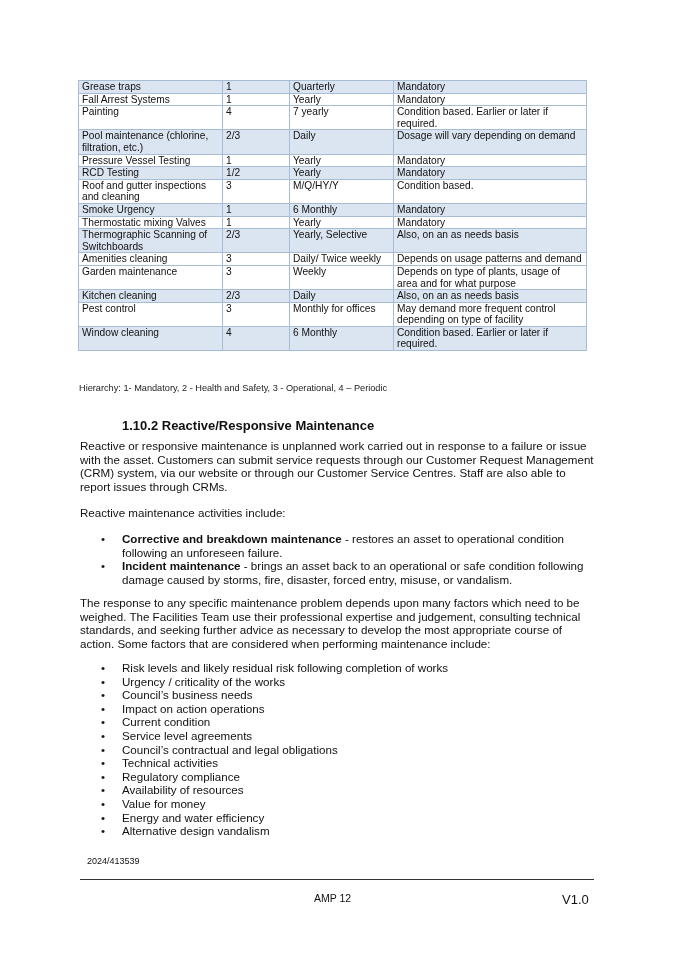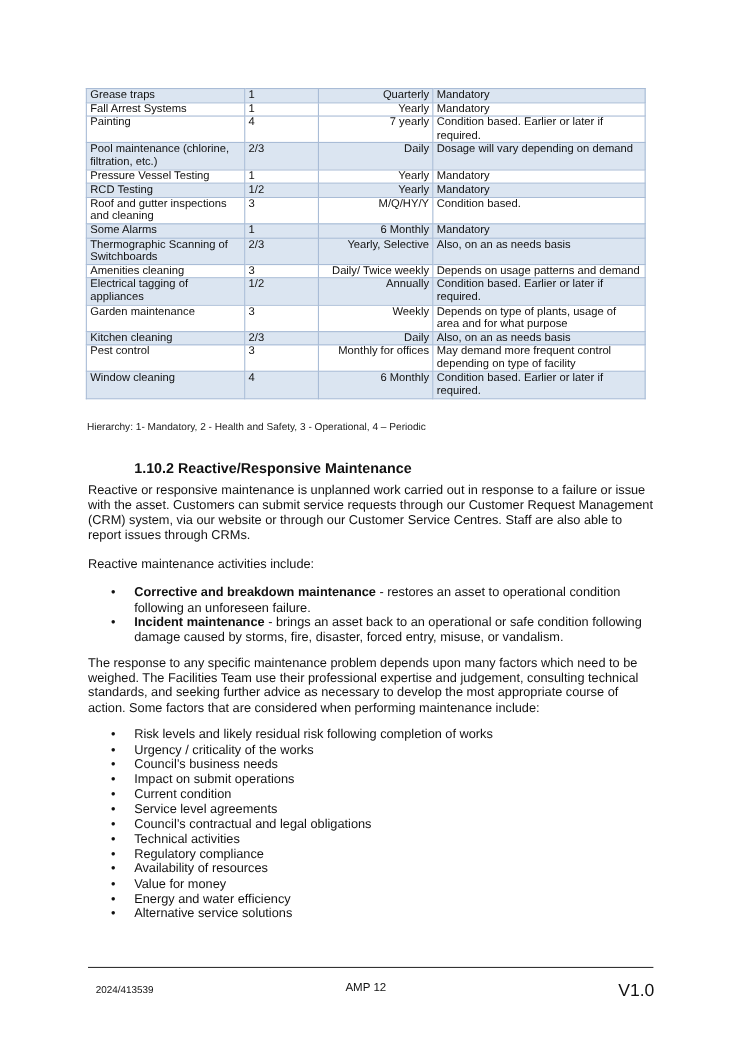--- a/index.html
+++ b/index.html
@@ -6,32 +6,32 @@
   body { width: 675px; height: 954px; position: relative; overflow: hidden;
          font-family: "Liberation Sans", sans-serif; color: #111; }
   .page { position: absolute; left: 0; top: 0; width: 577px; height: 954px; }
   table.maint { position: absolute; left: 78px; top: 80px; width: 509px;
     border-collapse: collapse; font-size: 10.2px; line-height: 11.6px; }
   table.maint td { border: 1px solid #a9bcd6; padding: 0 3px; vertical-align: top; }
   table.maint tr.shade td { background: #dbe5f1; }
   table.maint tr.plain td { background: #ffffff; }
   table.maint td.c1 { width: 137px; }
   table.maint td.c2 { width: 60px; }
-  table.maint td.c3 { width: 97px; text-align: right; }
+  table.maint td.c3 { width: 97px; }
   .legend { position: absolute; left: 79px; top: 383px; font-size: 9.2px; color: #222; }
   .heading { position: absolute; left: 122px; top: 418px; font-size: 13px; font-weight: bold; }
   .para { position: absolute; left: 80px; width: 515px; font-size: 11.6px; line-height: 13.6px; }
   ul.bl { position: absolute; left: 80px; width: 515px; margin: 0; padding: 0; list-style: none;
           font-size: 11.6px; line-height: 13.6px; }
   ul.bl li { position: relative; padding-left: 42px; }
   ul.bl li .dot { position: absolute; left: 21px; top: 0; }
   .footer-line { position: absolute; left: 80px; top: 879px; width: 514px; height: 1px; background: #333; }
-  .footer-left { position: absolute; left: 87px; top: 895px; font-size: 9px; }
+  .footer-left { position: absolute; left: 87px; top: 856px; font-size: 9px; }
   .footer-center { position: absolute; left: 314px; top: 892px; font-size: 10.5px; }
-  .footer-right { position: absolute; left: 562px; top: 892px; font-size: 16px; text-align: center; }
+  .footer-right { position: absolute; left: 562px; top: 892px; font-size: 13px; text-align: center; }
 </style>
 </head>
 <body>
 
 <div class="page">
 
   <table class="maint">
     <tbody id="tbody">
         <tr class="shade">
           <td class="c1">Grease traps</td>
@@ -69,42 +69,42 @@
           <td class="c3">Yearly</td>
           <td class="c4">Mandatory</td>
         </tr>
         <tr class="plain">
           <td class="c1">Roof and gutter inspections and cleaning</td>
           <td class="c2">3</td>
           <td class="c3">M/Q/HY/Y</td>
           <td class="c4">Condition based.</td>
         </tr>
         <tr class="shade">
-          <td class="c1">Some Alarms</td>
+          <td class="c1">Smoke Urgency</td>
           <td class="c2">1</td>
           <td class="c3">6 Monthly</td>
+          <td class="c4">Mandatory</td>
+        </tr>
+        <tr class="plain">
+          <td class="c1">Thermostatic mixing Valves</td>
+          <td class="c2">1</td>
+          <td class="c3">Yearly</td>
           <td class="c4">Mandatory</td>
         </tr>
         <tr class="shade">
           <td class="c1">Thermographic Scanning of Switchboards</td>
           <td class="c2">2/3</td>
           <td class="c3">Yearly, Selective</td>
           <td class="c4">Also, on an as needs basis</td>
         </tr>
         <tr class="plain">
           <td class="c1">Amenities cleaning</td>
           <td class="c2">3</td>
           <td class="c3">Daily/ Twice weekly</td>
           <td class="c4">Depends on usage patterns and demand</td>
-        </tr>
-        <tr class="shade">
-          <td class="c1">Electrical tagging of appliances</td>
-          <td class="c2">1/2</td>
-          <td class="c3">Annually</td>
-          <td class="c4">Condition based. Earlier or later if required.</td>
         </tr>
         <tr class="plain">
           <td class="c1">Garden maintenance</td>
           <td class="c2">3</td>
           <td class="c3">Weekly</td>
           <td class="c4">Depends on type of plants, usage of area and for what purpose</td>
         </tr>
         <tr class="shade">
           <td class="c1">Kitchen cleaning</td>
           <td class="c2">2/3</td>
@@ -142,29 +142,29 @@
       <b>Incident maintenance</b><span> - brings an asset back to an operational or safe condition following damage caused by storms, fire, disaster, forced entry, misuse, or vandalism.</span>
     </li>
   </ul>
 
   <div class="para" style="top:596px;">The response to any specific maintenance problem depends upon many factors which need to be weighed. The Facilities Team use their professional expertise and judgement, consulting technical standards, and seeking further advice as necessary to develop the most appropriate course of action. Some factors that are considered when performing maintenance include:</div>
 
   <ul class="bl" id="factors" style="top:661px;">
       <li><span class="dot">•</span><span>Risk levels and likely residual risk following completion of works</span></li>
       <li><span class="dot">•</span><span>Urgency / criticality of the works</span></li>
       <li><span class="dot">•</span><span>Council’s business needs</span></li>
-      <li><span class="dot">•</span><span>Impact on submit operations</span></li>
+      <li><span class="dot">•</span><span>Impact on action operations</span></li>
       <li><span class="dot">•</span><span>Current condition</span></li>
       <li><span class="dot">•</span><span>Service level agreements</span></li>
       <li><span class="dot">•</span><span>Council’s contractual and legal obligations</span></li>
       <li><span class="dot">•</span><span>Technical activities</span></li>
       <li><span class="dot">•</span><span>Regulatory compliance</span></li>
       <li><span class="dot">•</span><span>Availability of resources</span></li>
       <li><span class="dot">•</span><span>Value for money</span></li>
       <li><span class="dot">•</span><span>Energy and water efficiency</span></li>
-      <li><span class="dot">•</span><span>Alternative service solutions</span></li>
+      <li><span class="dot">•</span><span>Alternative design vandalism</span></li>
     </ul>
 
   <div class="footer-line"></div>
   <div class="footer-left">2024/413539</div>
   <div class="footer-center">AMP 12</div>
   <div class="footer-right">V1.0</div>
 </div>
 
 </body></html>

